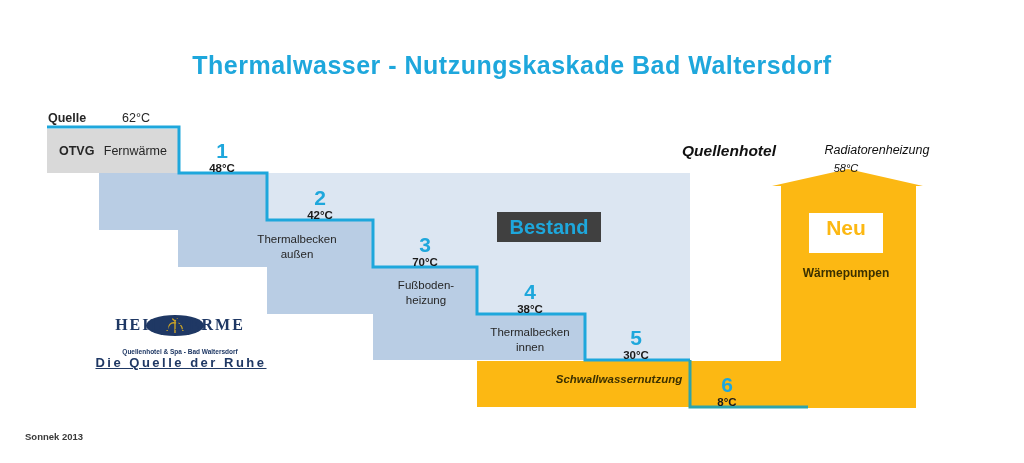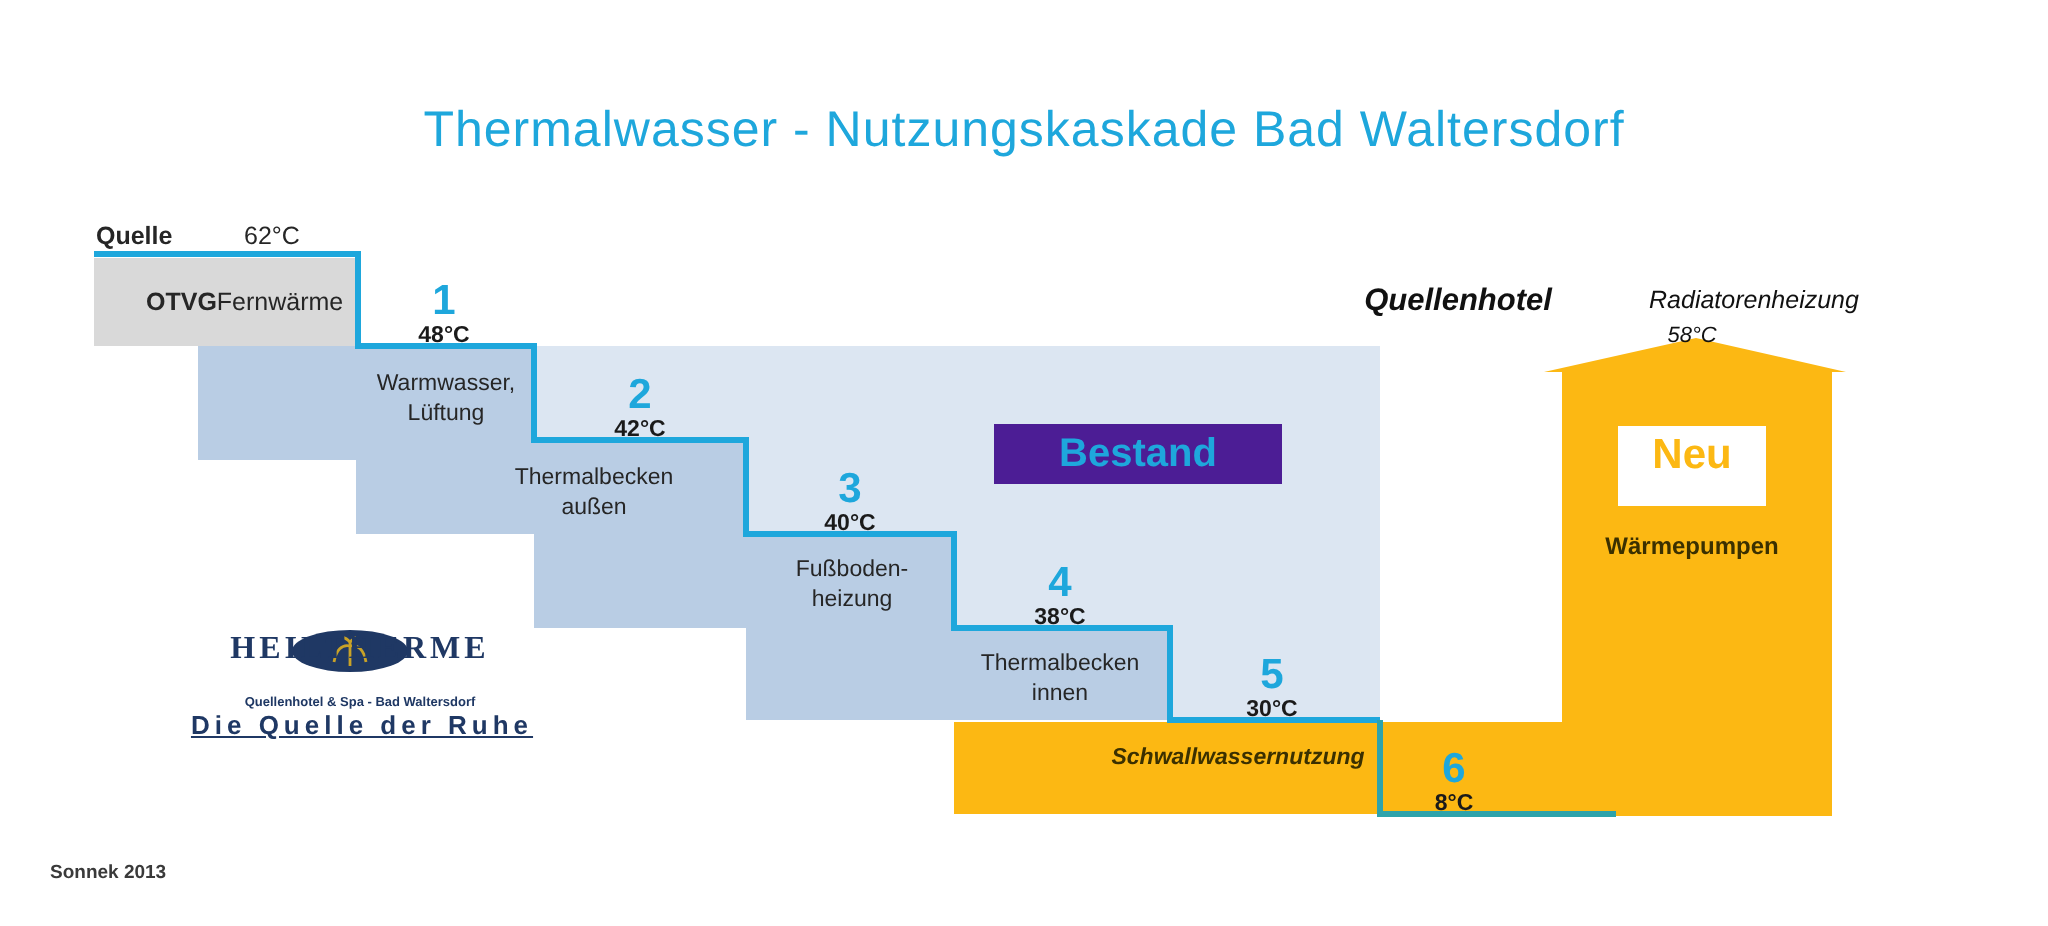--- a/index.html
+++ b/index.html
@@ -9,34 +9,34 @@
   }
   html,body{margin:0;padding:0;background:#fff;}
   #canvas{
     position:relative; width:1024px; height:463px; background:#fff; overflow:hidden;
     font-family:"Liberation Sans", sans-serif; color:var(--dark-text);
   }
   #bg{position:absolute; left:0; top:0; width:1024px; height:463px;}
   .abs{position:absolute;}
   .ctr{transform:translateX(-50%); text-align:center; white-space:nowrap;}
   .title{
-    left:0; right:0; top:51px; text-align:center; font-size:25px; font-weight:normal;
+    left:0; right:0; top:51px; text-align:center; font-size:25px; font-weight:bold;
     color:var(--cyan); letter-spacing:.5px;
   }
   .small-bold{font-size:12.5px; font-weight:bold;}
   .small{font-size:12.5px;}
   .srcbox{
     left:47px; top:129px; width:132px; height:44px; display:flex; align-items:center;
-    justify-content:space-between; padding:0 26px; box-sizing:border-box; font-size:13px;
+    justify-content:space-between; padding:0 12px; box-sizing:border-box; font-size:13px;
   }
   .stepnum{font-size:21px; font-weight:bold; color:var(--cyan); line-height:22px;}
   .steptemp{font-size:11.5px; font-weight:bold; color:#1a1a1a; line-height:13px;}
   .usage{font-size:11.5px; line-height:14.5px; color:var(--dark-text); text-align:center;}
   .bestand{
-    left:497px; top:212px; width:144px; height:30px; background:#4c1d95;
+    left:497px; top:212px; width:104px; height:30px; background:#404040;
     color:var(--cyan); font-size:20px; font-weight:bold; text-align:center; line-height:30px;
   }
   .schwall{font-size:11.5px; font-style:italic; font-weight:bold; color:var(--brown-text);}
   .hotelname{font-size:15.5px; font-weight:bold; font-style:italic; color:#111;}
   .radiator{font-size:12.5px; font-style:italic; color:#111;}
   .temp-it{font-size:11px; font-style:italic; color:#111;}
   .neubox{
     left:809px; top:213px; width:74px; height:40px; background:#fff; text-align:center;
     line-height:30px; font-size:21px; font-weight:bold; color:var(--orange);
   }
@@ -85,32 +85,28 @@
   <div class="abs srcbox">
     <span class="small-bold">OTVG</span>
     <span class="small">Fernwärme</span>
   </div>
 
   <div class="abs ctr stepnum" style="left:222px; top:140px;">1</div>
   <div class="abs ctr steptemp" style="left:222px; top:162px;">48°C</div>
   <div class="abs ctr stepnum" style="left:320px; top:187px;">2</div>
   <div class="abs ctr steptemp" style="left:320px; top:209px;">42°C</div>
   <div class="abs ctr stepnum" style="left:425px; top:234px;">3</div>
-  <div class="abs ctr steptemp" style="left:425px; top:256px;">40°C</div>
+  <div class="abs ctr steptemp" style="left:425px; top:256px;">70°C</div>
   <div class="abs ctr stepnum" style="left:530px; top:281px;">4</div>
   <div class="abs ctr steptemp" style="left:530px; top:303px;">38°C</div>
   <div class="abs ctr stepnum" style="left:636px; top:327px;">5</div>
   <div class="abs ctr steptemp" style="left:636px; top:349px;">30°C</div>
   <div class="abs ctr stepnum" style="left:727px; top:374px;">6</div>
   <div class="abs ctr steptemp" style="left:727px; top:396px;">8°C</div>
 
-  <div class="abs ctr usage" style="left:223px; top:185px;">
-    <div>Warmwasser,</div>
-    <div>Lüftung</div>
-  </div>
   <div class="abs ctr usage" style="left:297px; top:232px;">
     <div>Thermalbecken</div>
     <div>außen</div>
   </div>
   <div class="abs ctr usage" style="left:426px; top:278px;">
     <div>Fußboden-</div>
     <div>heizung</div>
   </div>
   <div class="abs ctr usage" style="left:530px; top:325px;">
     <div>Thermalbecken</div>

